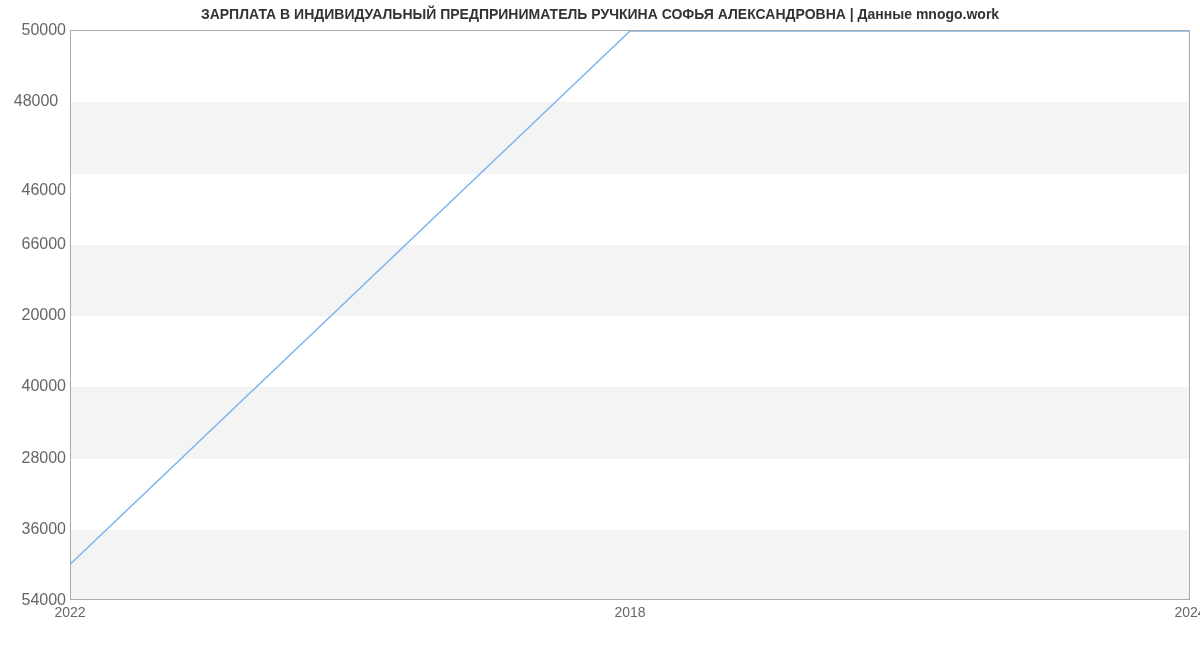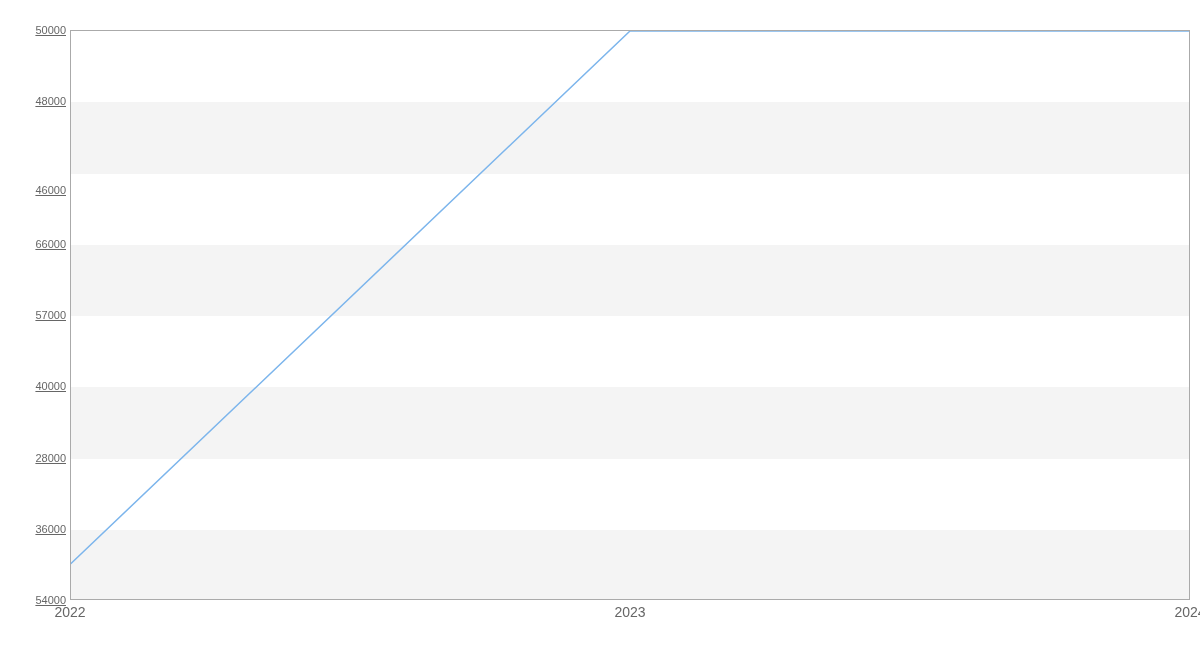--- a/index.html
+++ b/index.html
@@ -38,26 +38,25 @@
   }
   .band {
     position: absolute;
     left: 0;
     width: 100%;
     background: #f4f4f4;
   }
   .y-tick-label {
     position: absolute;
     right: 1134px; 
-    font-size: 11px;
+    font-size: 16px;
     color: #666666;
     transform: translateY(-50%);
     text-align: right;
     width: 60px;
-    text-decoration: underline;
   }
   .x-tick-label {
     position: absolute;
     top: 604px;
     font-size: 14px;
     color: #666666;
     transform: translateX(-50%);
   }
   svg.line-svg {
     position: absolute;
@@ -71,33 +70,34 @@
     stroke: #7cb5ec;
     stroke-width: 1.5;
     stroke-linejoin: round;
     stroke-linecap: round;
   }
 </style>
 </head>
 <body>
 
 <div class="chart-wrap">
+  <div class="title">ЗАРПЛАТА В ИНДИВИДУАЛЬНЫЙ ПРЕДПРИНИМАТЕЛЬ РУЧКИНА СОФЬЯ АЛЕКСАНДРОВНА | Данные mnogo.work</div>
 
   <div class="y-tick-label" style="top: 600px; right: 1134px;">54000</div>
   <div class="y-tick-label" style="top: 528.75px; right: 1134px;">36000</div>
   <div class="y-tick-label" style="top: 457.5px; right: 1134px;">28000</div>
   <div class="y-tick-label" style="top: 386.25px; right: 1134px; text-align: right;">40000</div>
-  <div class="y-tick-label" style="top: 315px; right: 1134px;">57000</div>
+  <div class="y-tick-label" style="top: 315px; right: 1134px;">20000</div>
   <div class="y-tick-label" style="top: 243.75px; right: 1134px;">66000</div>
   <div class="y-tick-label" style="top: 190px; right: 1134px;">46000</div>
-  <div class="y-tick-label" style="top: 101.25px; right: 1134px;">48000</div>
+  <div class="y-tick-label" style="top: 101.25px; right: 1134px; text-align: center;">48000</div>
   <div class="y-tick-label" style="top: 30px; right: 1134px;">50000</div>
 
   <div class="x-tick-label" style="left: 70px;">2022</div>
-  <div class="x-tick-label" style="left: 630px;">2023</div>
+  <div class="x-tick-label" style="left: 630px;">2018</div>
   <div class="x-tick-label" style="left: 1190px;">2024</div>
 
   <div class="plot-area">
 
     <div class="band" style="top: 498.75px; height: 71.25px;"></div>
       <div class="band" style="top: 356.25px; height: 71.25px;"></div>
       <div class="band" style="top: 213.75px; height: 71.25px;"></div>
       <div class="band" style="top: 71.25px; height: 71.25px;"></div>
       <svg class="line-svg" viewBox="0 0 1120 570" preserveAspectRatio="none">
       <polyline class="series-line" points="0.00,534.38 560.00,0.00 1120.00,0.00"></polyline>

